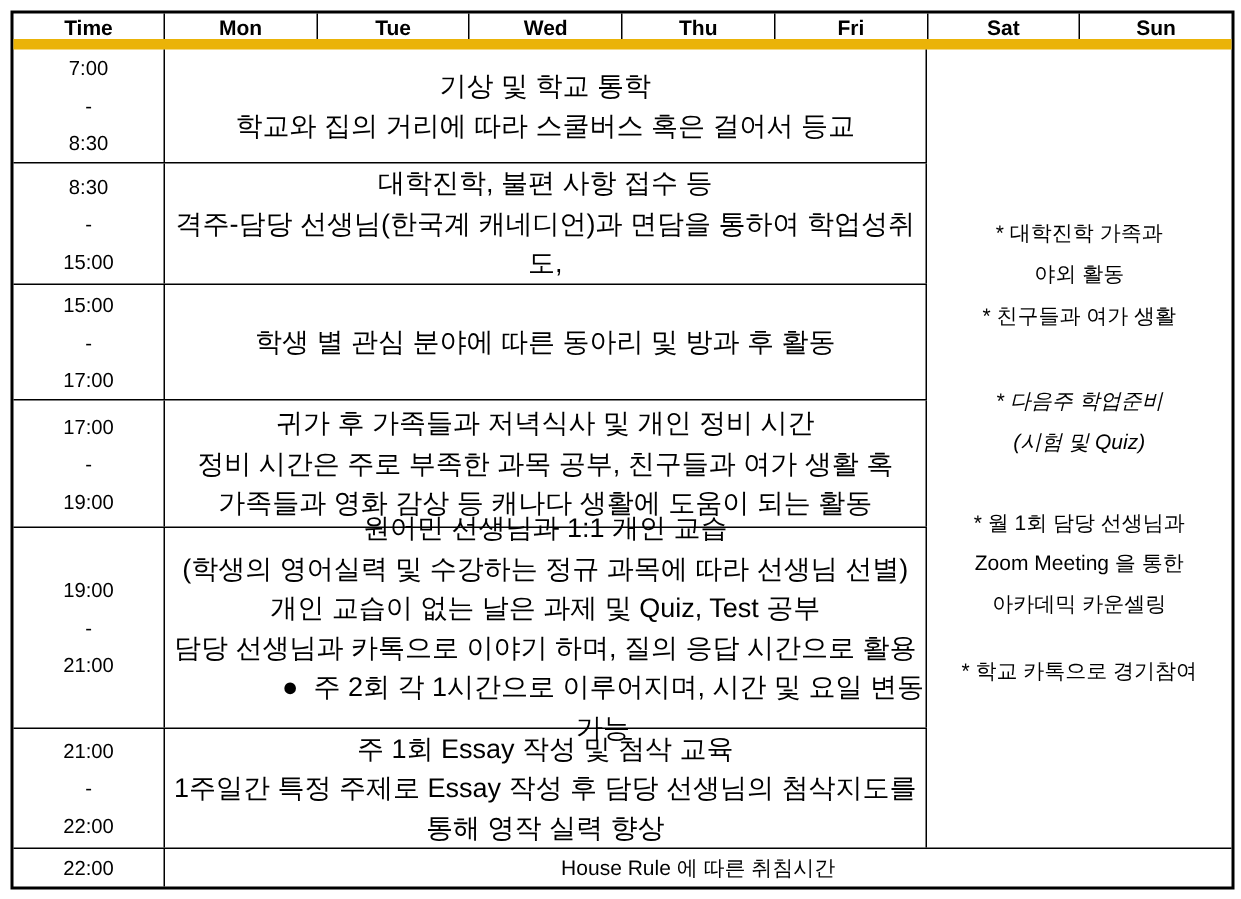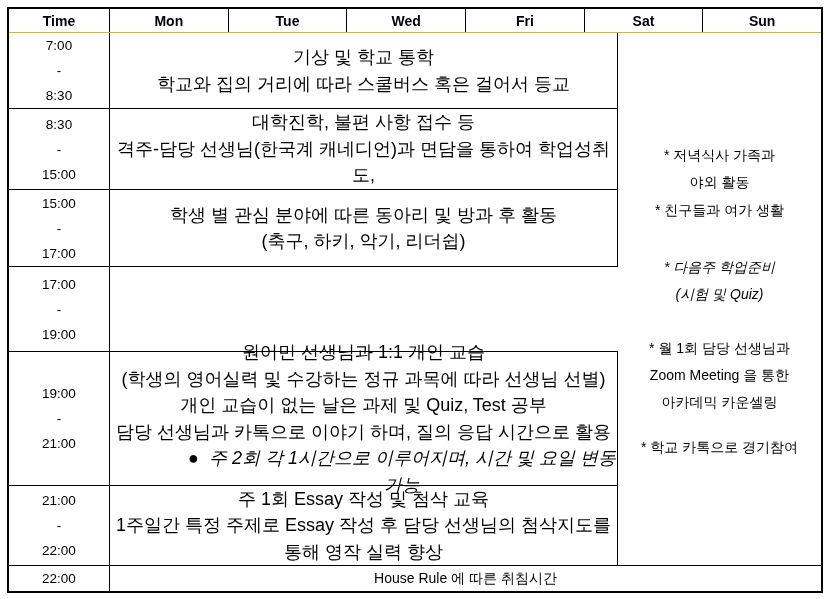--- a/index.html
+++ b/index.html
@@ -11,21 +11,21 @@
     position: relative;
   }
   .schedule {
     position: absolute; left: 7px; top: 7px;
     width: 816px;
     border: 2px solid #000;
     background: #fff;
   }
   .header-row {
     display: flex; height: 24px;
-    border-bottom: 1px solid #eab308;
+    border-bottom: 7px solid #eab308;
     font-weight: bold; font-size: 14px; justify-content: center;
   }
   .hcell {
     flex: 1 1 0;
     display: flex; align-items: center; justify-content: center;
     border-right: 1px solid #000;
   }
   .hcell:last-child { border-right: none; }
   .hcell.time-w { flex: 0 0 101px; }
   .tbody { position: relative; }
@@ -44,21 +44,21 @@
     font-size: 13.5px; line-height: 25px;
   }
   .content {
     flex: 1 1 auto;
     border-right: 1px solid #000;
     display: flex; flex-direction: column;
     align-items: center; justify-content: center;
     font-size: 18px; line-height: 26.5px;
     text-align: center;
   }
-  .r5 .content .line:last-child { margin-left: 77px; font-style: italic; }
+  .r5 .content .line:last-child { margin-left: 77px; }
   .weekend {
     position: absolute; top: 0; right: 0;
     width: 203px; height: 532px;
     font-size: 14px; line-height: 27px;
     text-align: center;
     overflow: hidden;
   }
   .wgroup { display: block; }
   .wgroup.g1 { margin-top: 109px; }
   .wgroup.g2 { margin-top: 1px; }
@@ -84,20 +84,21 @@
 </head>
 <body>
 
 <div class="schedule">
 
   <div class="header-row">
     <div class="hcell time-w">Time</div>
     <div class="hcell">Mon</div>
     <div class="hcell">Tue</div>
     <div class="hcell">Wed</div>
+    <div class="hcell">Thu</div>
     <div class="hcell">Fri</div>
     <div class="hcell">Sat</div>
     <div class="hcell">Sun</div>
   </div>
 
   <div class="tbody">
 
     <div class="row r1">
       <div class="time">
         <div>7:00</div>
@@ -123,29 +124,33 @@
     </div>
 
     <div class="row r3">
       <div class="time">
         <div>15:00</div>
         <div>-</div>
         <div>17:00</div>
       </div>
       <div class="content">
         <div class="line">학생 별 관심 분야에 따른 동아리 및 방과 후 활동</div>
-        <div class="line">(축구, 하키, 악기, 리더쉽)</div>
       </div>
     </div>
 
     <div class="row r4">
       <div class="time">
         <div>17:00</div>
         <div>-</div>
         <div>19:00</div>
+      </div>
+      <div class="content">
+        <div class="line">귀가 후 가족들과 저녁식사 및 개인 정비 시간</div>
+        <div class="line">정비 시간은 주로 부족한 과목 공부, 친구들과 여가 생활 혹</div>
+        <div class="line">가족들과 영화 감상 등 캐나다 생활에 도움이 되는 활동</div>
       </div>
     </div>
 
     <div class="row r5">
       <div class="time">
         <div>19:00</div>
         <div>-</div>
         <div>21:00</div>
       </div>
       <div class="content">
@@ -165,21 +170,21 @@
       </div>
       <div class="content">
         <div class="line">주 1회 Essay 작성 및 첨삭 교육</div>
         <div class="line">1주일간 특정 주제로 Essay 작성 후 담당 선생님의 첨삭지도를</div>
         <div class="line">통해 영작 실력 향상</div>
       </div>
     </div>
 
     <div class="weekend">
       <div class="wgroup g1">
-        <div class="line">* 저녁식사 가족과</div>
+        <div class="line">* 대학진학 가족과</div>
         <div class="line">야외 활동</div>
       </div>
       <div class="wgroup g2">
         <div class="line">* 친구들과 여가 생활</div>
       </div>
       <div class="wgroup g3">
         <div class="line">* 다음주 학업준비</div>
         <div class="line">(시험 및 Quiz)</div>
       </div>
       <div class="wgroup g4">

